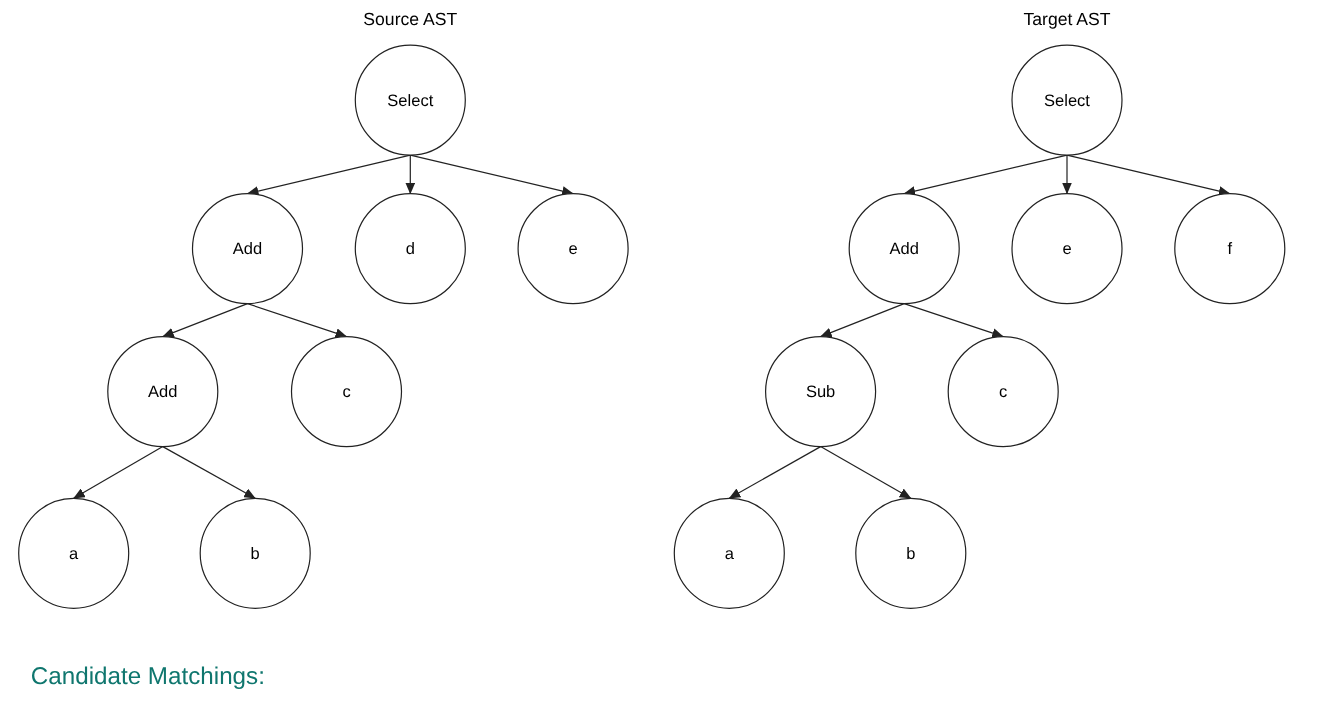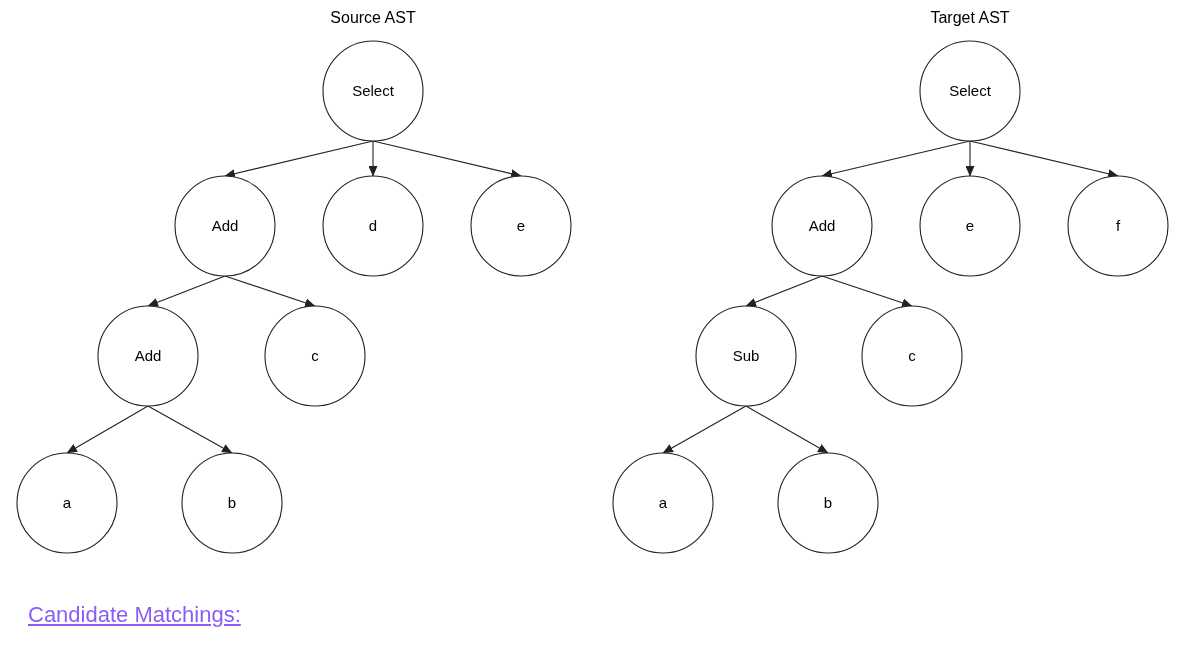--- a/index.html
+++ b/index.html
@@ -38,23 +38,22 @@
     font-family: "Liberation Sans", sans-serif;
     font-size: 15px;
     fill: #000000;
     text-anchor: middle;
   }
   .footer-label {
     position: absolute;
     left: 28px;
     top: 602px;
     font-size: 22px;
-    color: #8b5cf6;
+    color: #0f766e;
     white-space: nowrap;
-    text-decoration: underline;
   }
 </style>
 </head>
 <body>
 
 <svg id="diagram" width="1200" height="657" viewBox="0 0 1200 657">
   <defs>
     <marker id="arrowhead" markerUnits="userSpaceOnUse" markerWidth="11" markerHeight="9" viewBox="0 0 11 9" refX="10" refY="4.5" orient="auto">
       <path d="M0,0 L10.5,4.5 L0,9 Z" fill="#222222"></path>
     </marker>

